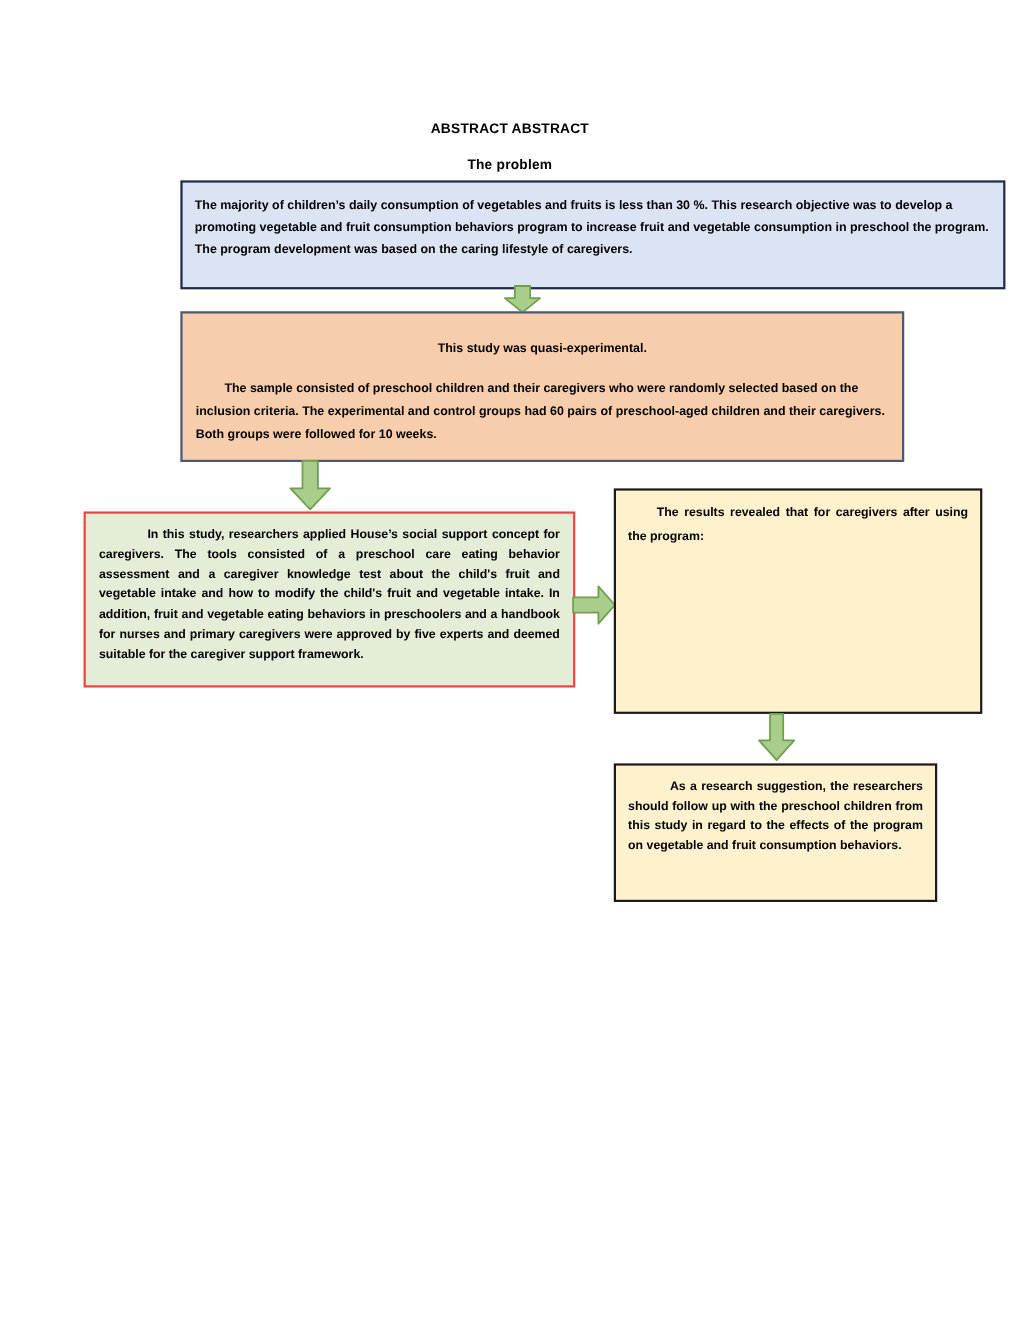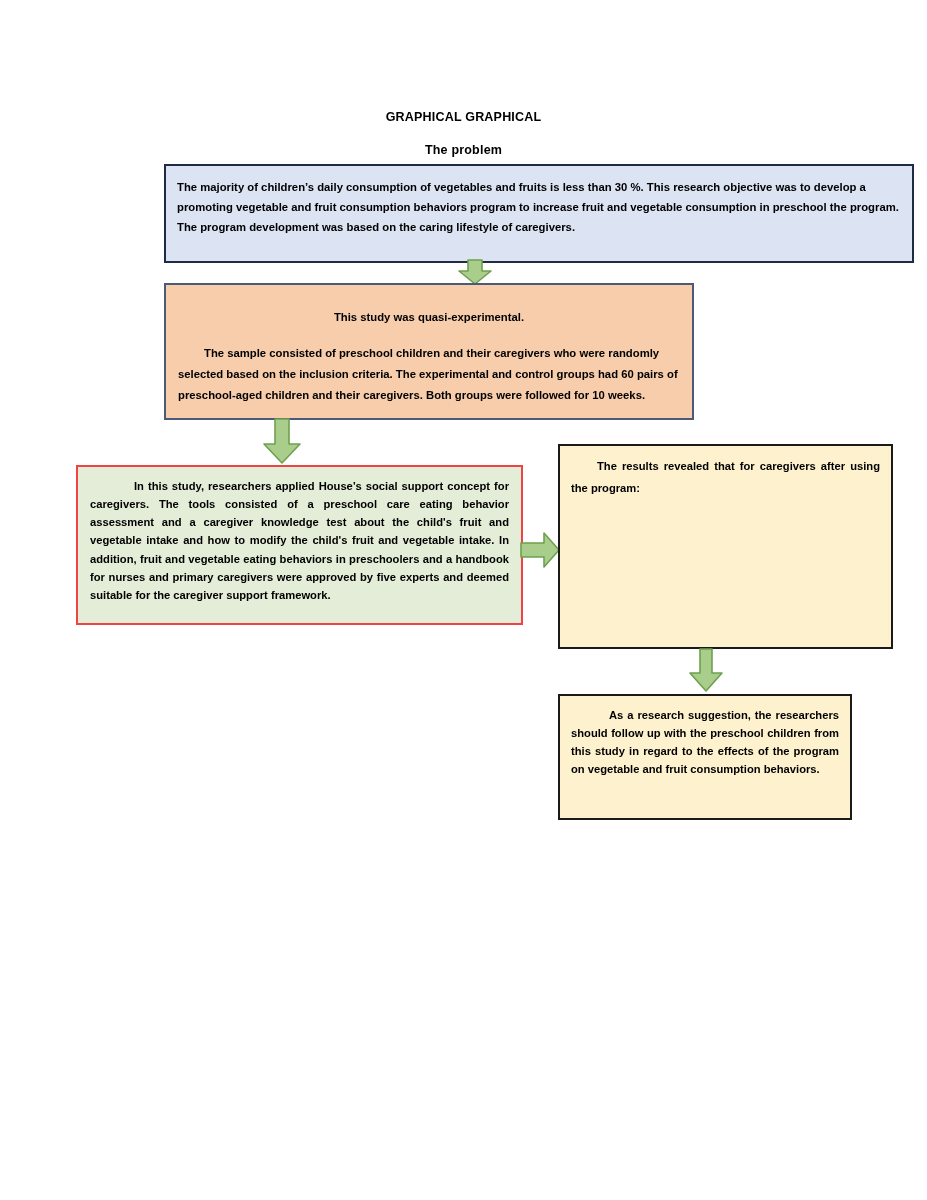--- a/index.html
+++ b/index.html
@@ -69,21 +69,21 @@
     padding: 11px 11px 8px 11px;
     font-size: 11.3px;
     line-height: 1.78;
     text-align: left;
   }
 
   
   #box-method {
     left: 164px;
     top: 283px;
-    width: 530px;
+    width: 658px;
     height: 137px;
     background: #F7CDAC;
     border: 2px solid #4A5A78;
     padding: 22px 12px 8px 12px;
     font-size: 11.3px;
     line-height: 1.85;
   }
   #method-line-1 {
     text-align: center;
   }
@@ -153,21 +153,21 @@
   #arrow-problem-method { left: 455px; top: 259px; }
   #arrow-method-tools   { left: 261px; top: 418px; }
   #arrow-tools-results  { left: 520px; top: 531px; }
   #arrow-results-suggestion { left: 688px; top: 648px; }
 </style>
 </head>
 <body>
 
 <div class="canvas">
 
-  <div class="heading" id="title-main">GRAPHICAL GRAPHICAL</div>
+  <div class="heading" id="title-main">ABSTRACT ABSTRACT</div>
 
   <div class="heading" id="title-sub">The problem</div>
 
   <div class="box" id="box-problem">
     <p>The majority of children’s daily consumption of vegetables and fruits is less than 30 %. This research objective was to develop a promoting vegetable and fruit consumption behaviors program to increase fruit and vegetable consumption in preschool the program. The program development was based on the caring lifestyle of caregivers.</p>
   </div>
 
   <div class="arrow" id="arrow-problem-method">
     <svg width="40" height="26" viewBox="0 0 40 26">
       <polygon points="13,1 27,1 27,12 36,12 20,25 4,12 13,12" fill="#A9CE8C" stroke="#6FA04F" stroke-width="1.6" stroke-linejoin="round"></polygon>

